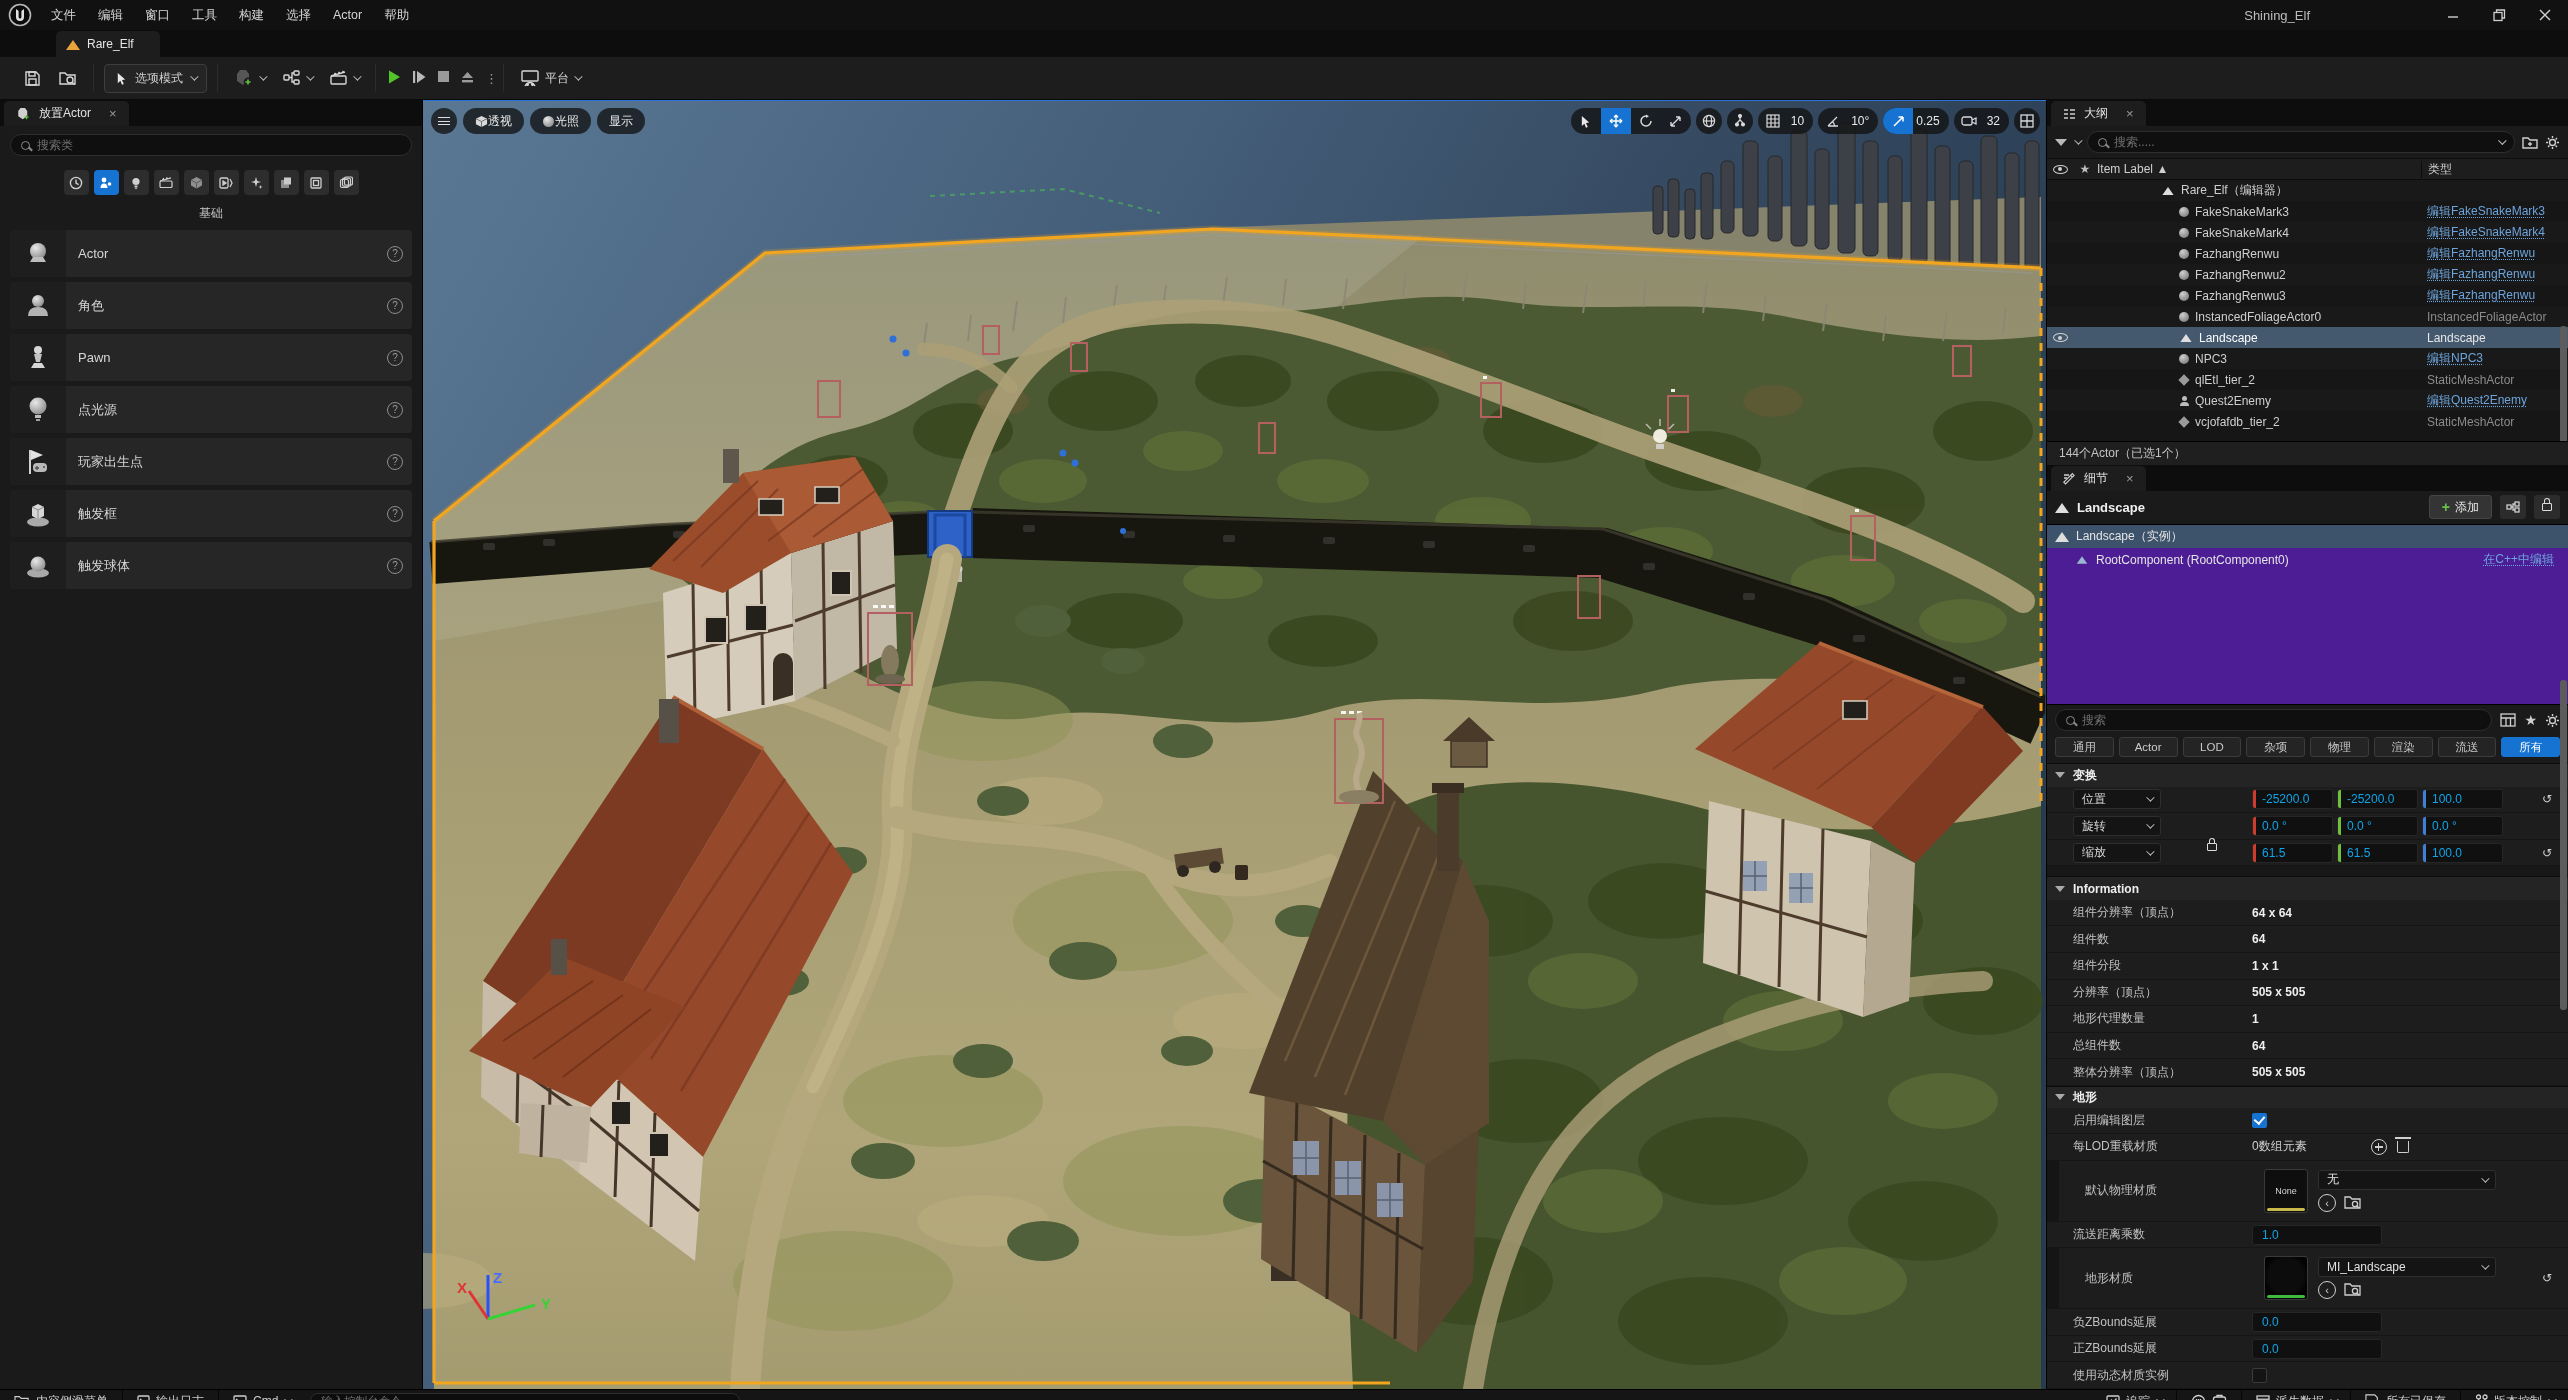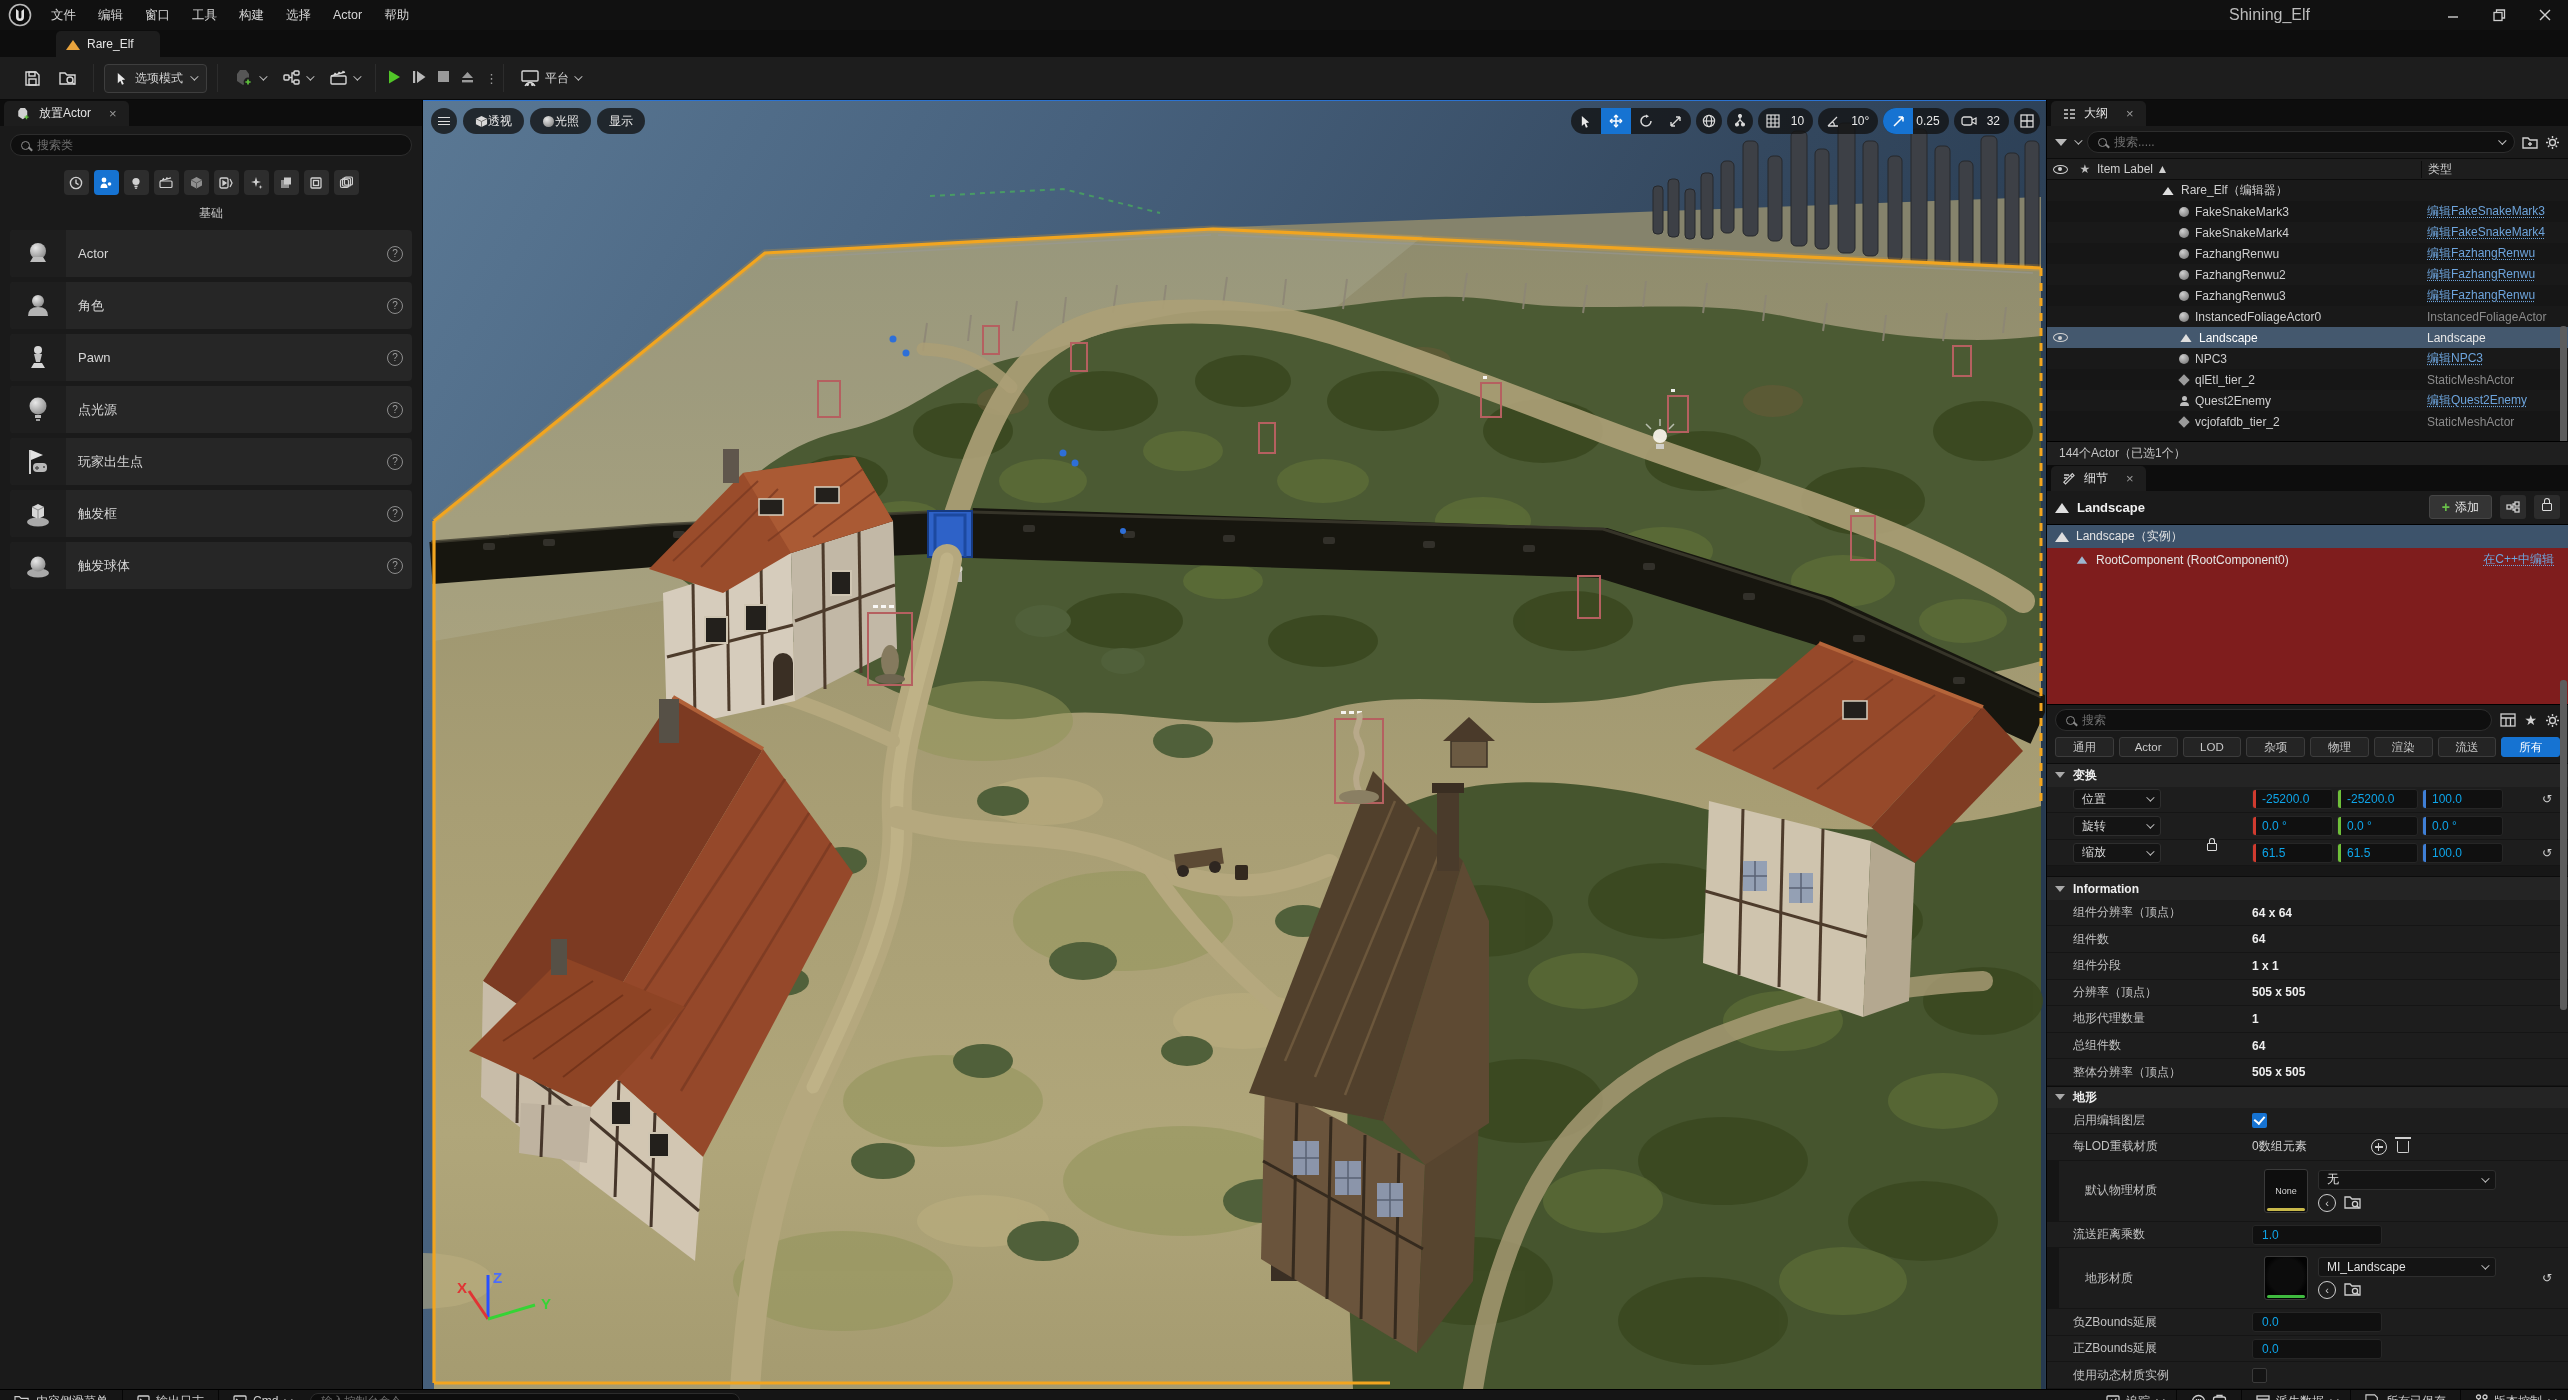--- a/index.html
+++ b/index.html
@@ -5,21 +5,21 @@
   * { box-sizing: border-box; margin: 0; padding: 0; }
   html,body { width:2568px; height:1400px; overflow:hidden; background:#000;
     font-family:"Liberation Sans","DejaVu Sans",sans-serif; }
   .app { position:relative; width:2568px; height:1400px; background:#151515; color:#cfcfcf; font-size:12px; }
 
   
   .menubar { height:30px; background:#111; display:flex; align-items:center; }
   .logo { width:40px; display:flex; justify-content:center; align-items:center; }
   .menu-item { padding:0 11px; height:30px; line-height:30px; color:#d6d6d6; font-size:12.5px; cursor:default; }
   .menubar-right { margin-left:auto; display:flex; align-items:center; }
-  .win-title { color:#bdbdbd; margin-right:120px; font-size:16px; }
+  .win-title { color:#bdbdbd; margin-right:120px; font-size:13px; }
   .winbtn { width:46px; height:30px; display:flex; align-items:center; justify-content:center; color:#cfcfcf; }
   .winbtn svg { stroke:#cfcfcf; }
 
   
   .tabstrip { height:27px; background:#0d0d0d; display:flex; align-items:flex-end; }
   .apptab { margin-left:56px; height:26px; background:#1d1d1d; border-radius:5px 5px 0 0; display:flex; align-items:center; padding:0 26px 0 10px; gap:7px; color:#e6e6e6; }
   .mountain-ico { width:14px; height:11px; position:relative; }
   .mountain-ico::before { content:""; position:absolute; bottom:0; left:0;
     border-left:7px solid transparent; border-right:7px solid transparent; border-bottom:10px solid #e8a33d; }
   .mountain-ico.white::before { border-bottom-color:#dedede; }
@@ -98,21 +98,21 @@
   .eye-ico { width:15px; height:9px; border:1.5px solid #cfcfcf; border-radius:50%; position:relative; }
   .eye-ico::after { content:""; position:absolute; left:4px; top:1.5px; width:4px; height:4px; border-radius:50%; background:#cfcfcf; }
 
   .details { flex:1; display:flex; flex-direction:column; position:relative; overflow:hidden; }
   .dt-header { height:34px; display:flex; align-items:center; padding:0 8px; gap:8px; background:#1a1a1a; }
   .dt-name { color:#f0f0f0; font-size:13px; font-weight:bold; flex:1; }
   .add-btn { background:#343434; border:1px solid #454545; border-radius:3px; height:24px; display:flex; align-items:center; gap:5px; padding:0 12px; color:#e8e8e8; }
   .plus-g { color:#6ac14a; font-weight:bold; font-size:14px; }
   .plus-g::before { content:"+"; }
   .sq-btn { width:26px; height:24px; background:#2c2c2c; border-radius:3px; display:flex; align-items:center; justify-content:center; color:#cfcfcf; }
-  .comptree { height:184px; background:#7f1d1d; border-top:1px solid #000; border-bottom:1px solid #000; }
+  .comptree { height:184px; background:#4c1d95; border-top:1px solid #000; border-bottom:1px solid #000; }
   .ct-row { height:23px; display:flex; align-items:center; gap:7px; padding-left:8px; color:#e4e4e4; }
   .ct-row.selected { background:#3d536b; }
   .ct-row .cpp { margin-left:auto; margin-right:14px; color:#6da4dc; text-decoration:underline dotted; text-underline-offset:2px; }
   .dt-searchrow { display:flex; align-items:center; gap:8px; padding:4px 8px; background:#1a1a1a; }
   .chips { display:flex; gap:5px; padding:2px 8px 6px; background:#1a1a1a; }
   .chip { height:20px; border:1px solid #3c3c3c; border-radius:3px; background:#242424; color:#c9c9c9; display:flex; align-items:center; justify-content:center; flex:1; font-size:11.5px; }
   .chip.active { background:#1673d2; border-color:#1673d2; color:#fff; }
   .sect-head { height:24px; background:#242424; border-top:1px solid #0c0c0c; display:flex; align-items:center; gap:8px; padding-left:8px; color:#eee; font-weight:bold; }
   .tri-down { width:0; height:0; border-left:5px solid transparent; border-right:5px solid transparent; border-top:6px solid #a9a9a9; }
   .drow { display:flex; align-items:center; background:#1d1d1d; border-bottom:1px solid #151515; height:27px; }

